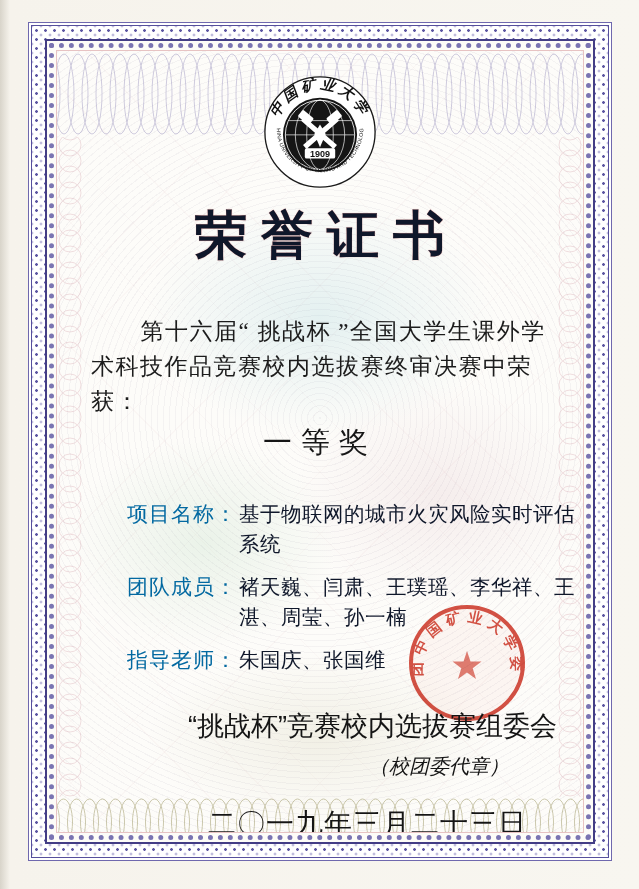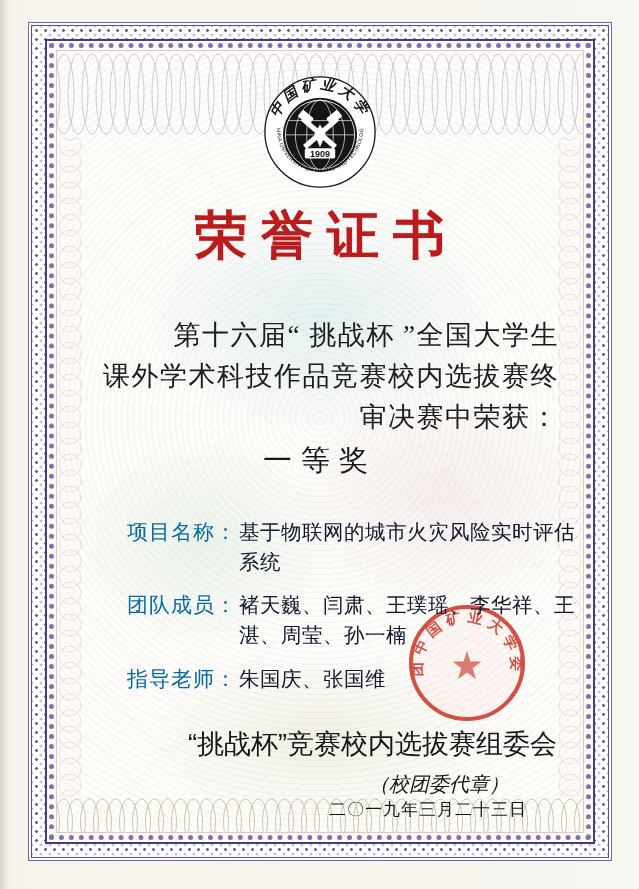--- a/index.html
+++ b/index.html
@@ -40,48 +40,48 @@
       repeating-radial-gradient(circle at 50% 47%, rgba(120,110,140,.065) 0 1px, transparent 1px 6px),
       repeating-linear-gradient(45deg, rgba(205,150,160,.055) 0 1px, transparent 1px 44px),
       repeating-linear-gradient(-45deg, rgba(205,150,160,.055) 0 1px, transparent 1px 44px);
   }
   .coil { position:absolute; pointer-events:none; }
   
   .content { position:relative; height:100%; z-index:2; }
   .logo-wrap { display:flex; justify-content:center; padding-top:24px; }
   .title {
     margin-top:12px; text-align:center;
-    font-size:52px; font-weight:900; color:#b91c1c;
+    font-size:52px; font-weight:900; color:#0f172a;
     letter-spacing:14px; padding-left:14px;
     text-shadow:0 0 1px rgba(226,69,59,.6);
   }
   .body-text {
     margin:44px 24px 0 34px;
     font-family:"Liberation Serif","DejaVu Serif",serif;
-    font-size:27px; line-height:1.52; letter-spacing:1.5px;
-    color:#1c1c1c; text-indent:2.15em;text-align:right;
+    font-size:23px; line-height:1.52; letter-spacing:1.5px;
+    color:#1c1c1c; text-indent:2.15em;
   }
   .award {
     margin-top:3px; text-align:center;
     font-family:Liberation Serif, serif;
     font-size:29px; letter-spacing:9px; color:#161616;
   }
   .fields { margin:36px 8px 0 70px; }
   .field-row { display:flex; margin-bottom:13px; }
   .field-label {
     flex:0 0 112px; font-size:21px; color:#0369a1; letter-spacing:1px; line-height:1.45;
   }
   .field-value {
     flex:1; max-width:372px; font-size:20.5px; color:#0f172a;
     line-height:1.47; letter-spacing:0.5px;
   }
   .sign { position:relative; margin-top:32px; text-align:right; color:#151515; }
   .sign .committee { font-size:27px; padding-right:26px; position:relative; z-index:3; }
   .sign .note      { font-size:20px; padding-right:74px; margin-top:9px; position:relative; z-index:3;font-style:italic; }
-  .sign .date      { font-size:17px; padding-right:56px; letter-spacing:1px; position:relative; z-index:3; }
+  .sign .date      { font-size:28px; padding-right:56px; margin-top:25px; letter-spacing:1px; position:relative; z-index:3; }
   .seal {
     position:absolute; left:350px; top:552px; width:120px; height:120px;
     z-index:1; opacity:.88; mix-blend-mode:multiply;
   }
 </style>
 </head>
 <body>
 
 <div class="page">
   <div class="frame">

